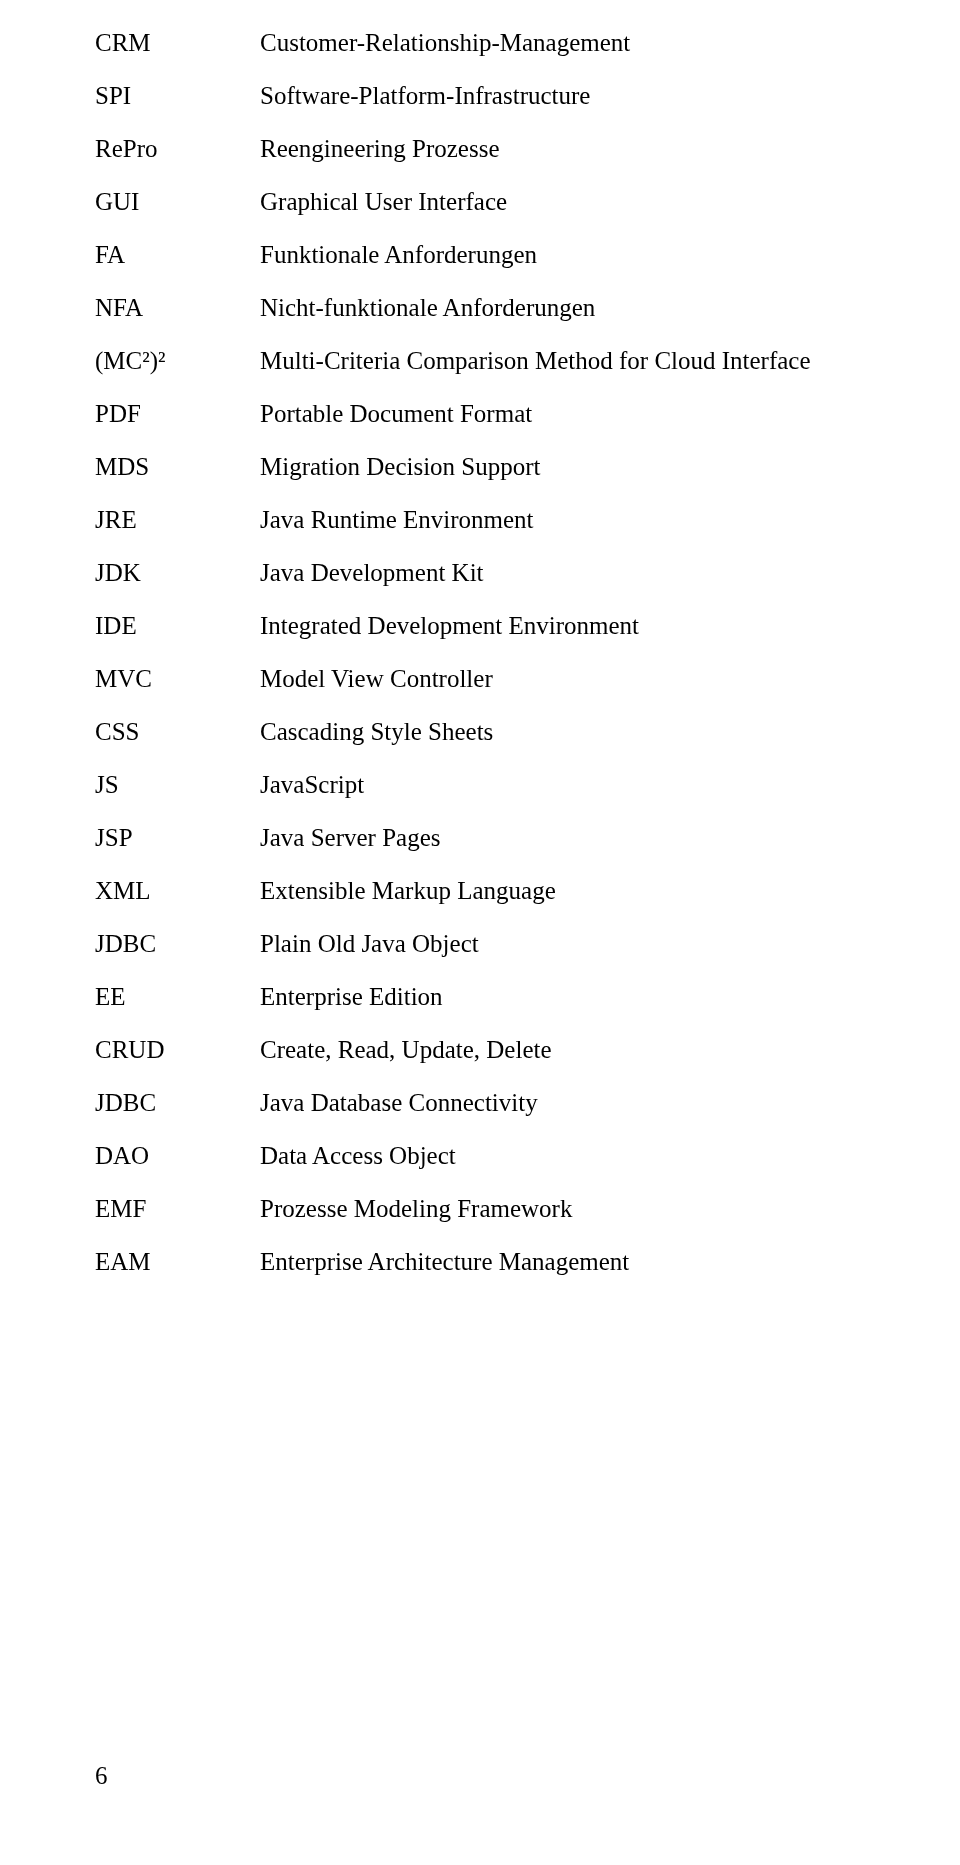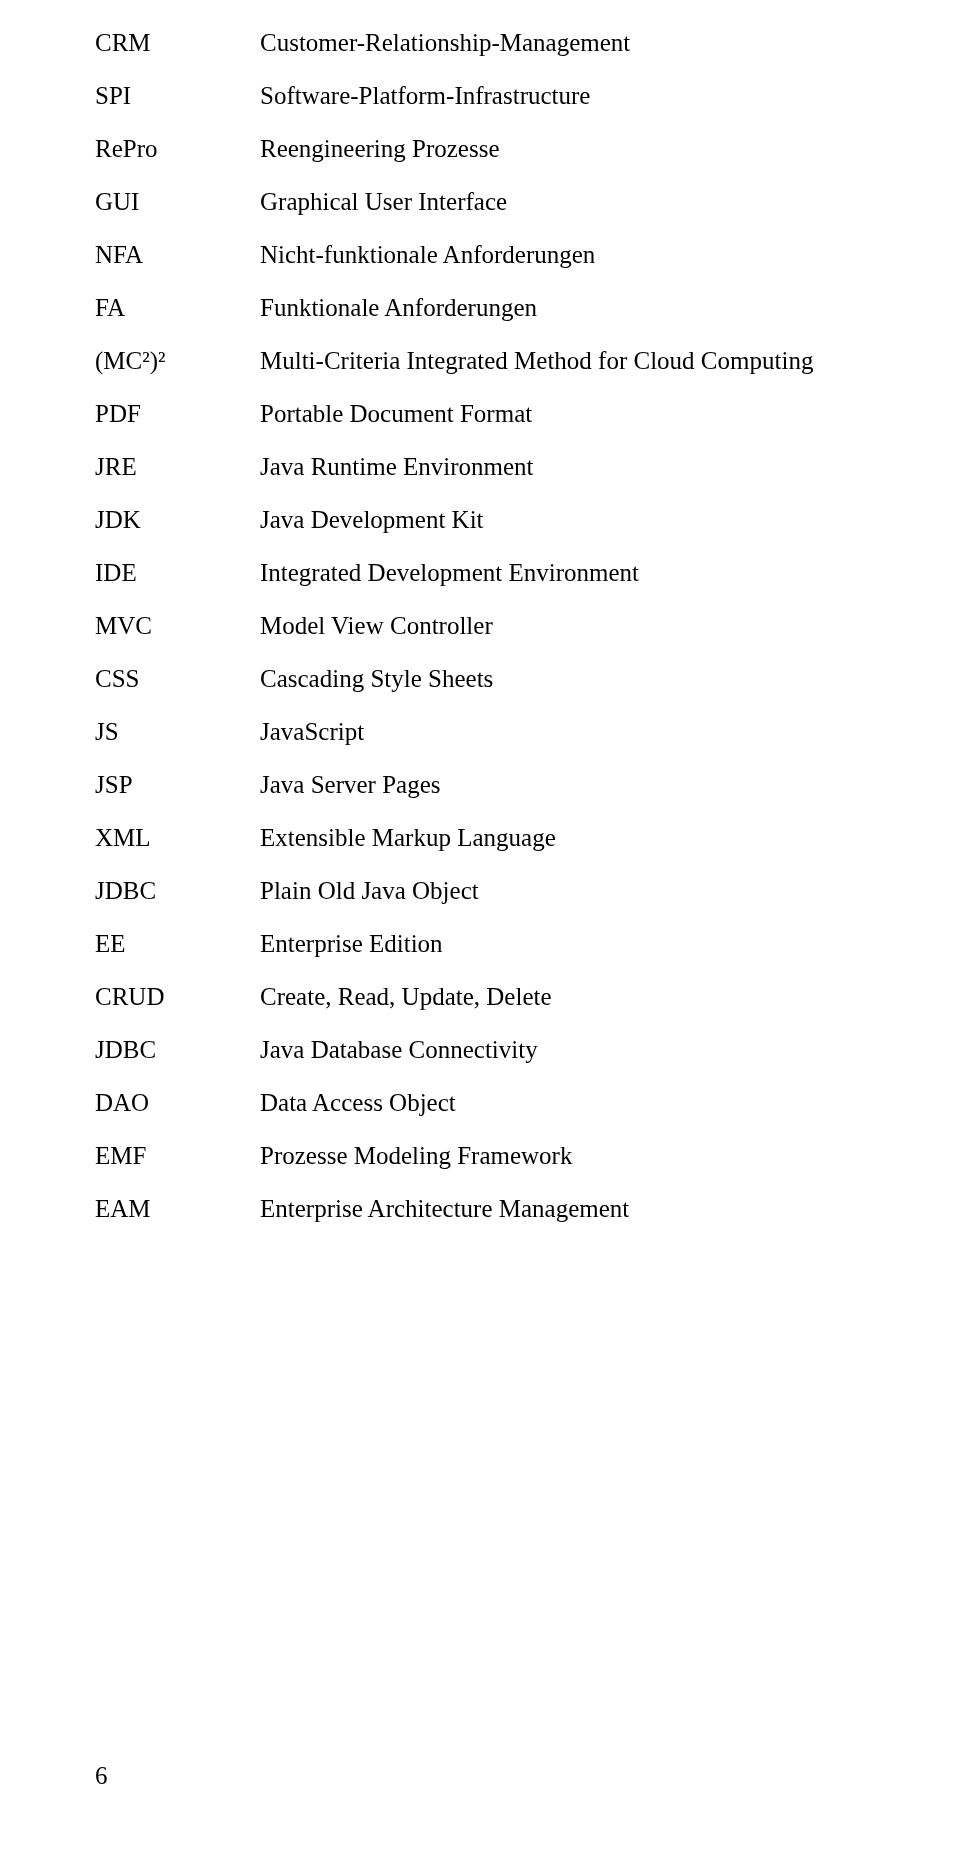--- a/index.html
+++ b/index.html
@@ -58,34 +58,38 @@
       </div>
       <div class="row">
         <div class="abbr">RePro</div>
         <div class="def">Reengineering Prozesse</div>
       </div>
       <div class="row">
         <div class="abbr">GUI</div>
         <div class="def">Graphical User Interface</div>
       </div>
       <div class="row">
+        <div class="abbr">FA</div>
+        <div class="def">Funktionale Anforderungen</div>
+      </div>
+      <div class="row">
         <div class="abbr">NFA</div>
         <div class="def">Nicht-funktionale Anforderungen</div>
       </div>
       <div class="row">
-        <div class="abbr">FA</div>
-        <div class="def">Funktionale Anforderungen</div>
-      </div>
-      <div class="row">
         <div class="abbr">(MC²)²</div>
-        <div class="def">Multi-Criteria Integrated Method for Cloud Computing</div>
+        <div class="def">Multi-Criteria Comparison Method for Cloud Interface</div>
       </div>
       <div class="row">
         <div class="abbr">PDF</div>
         <div class="def">Portable Document Format</div>
+      </div>
+      <div class="row">
+        <div class="abbr">MDS</div>
+        <div class="def">Migration Decision Support</div>
       </div>
       <div class="row">
         <div class="abbr">JRE</div>
         <div class="def">Java Runtime Environment</div>
       </div>
       <div class="row">
         <div class="abbr">JDK</div>
         <div class="def">Java Development Kit</div>
       </div>
       <div class="row">

